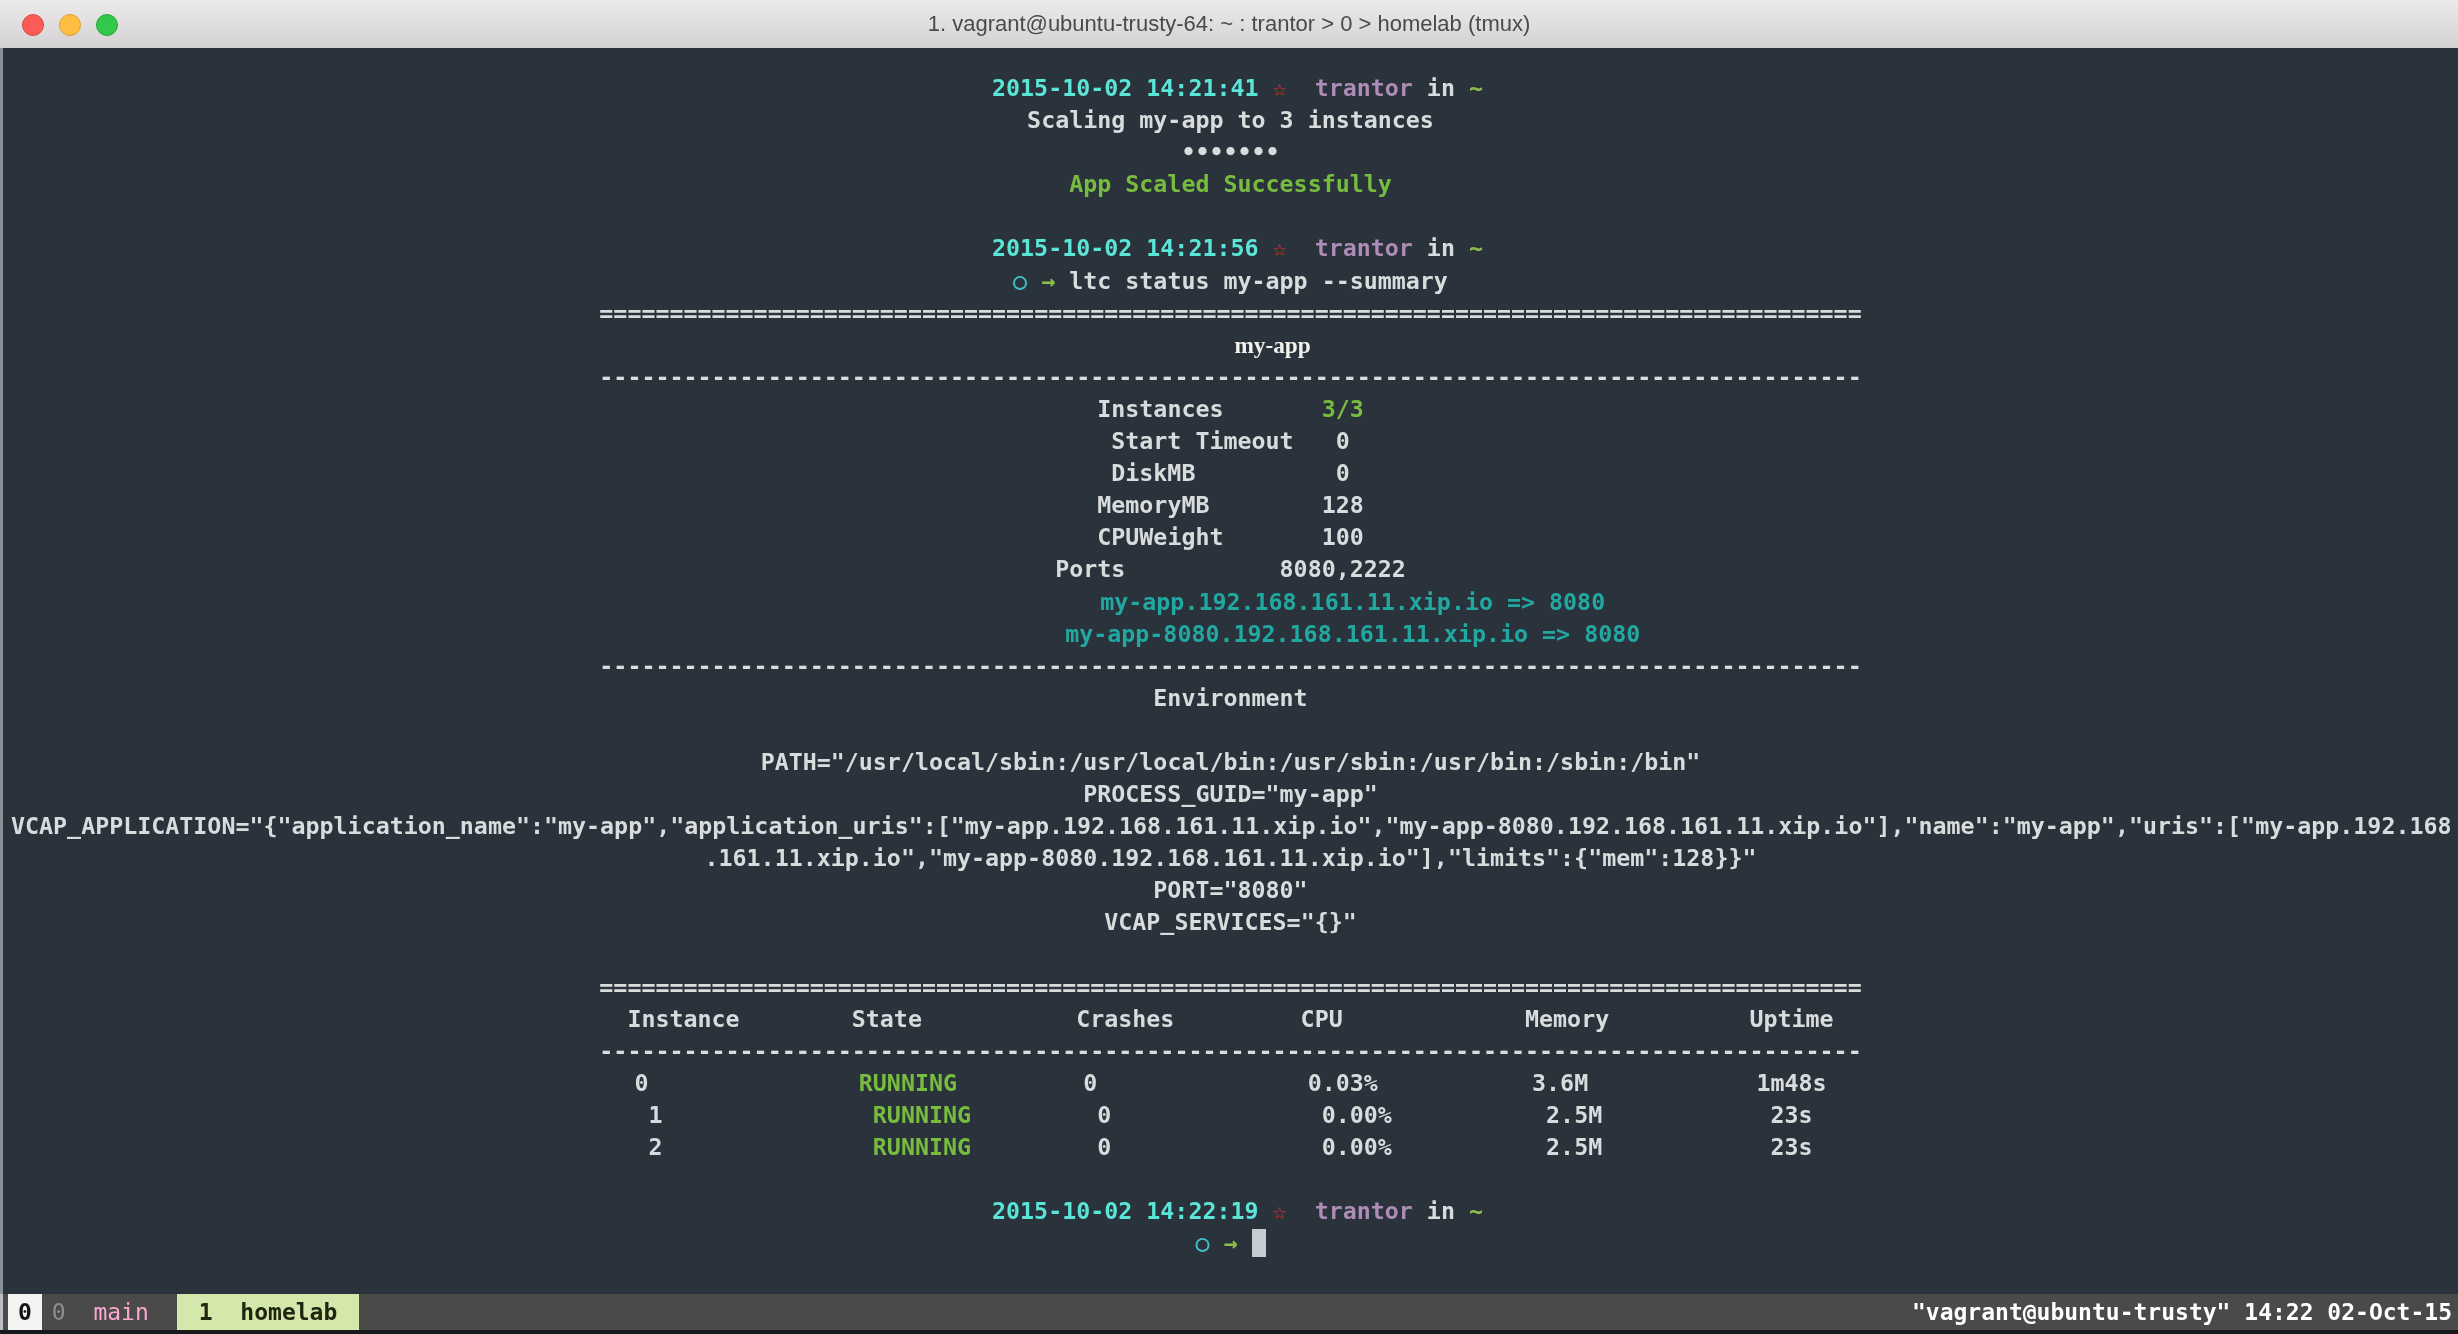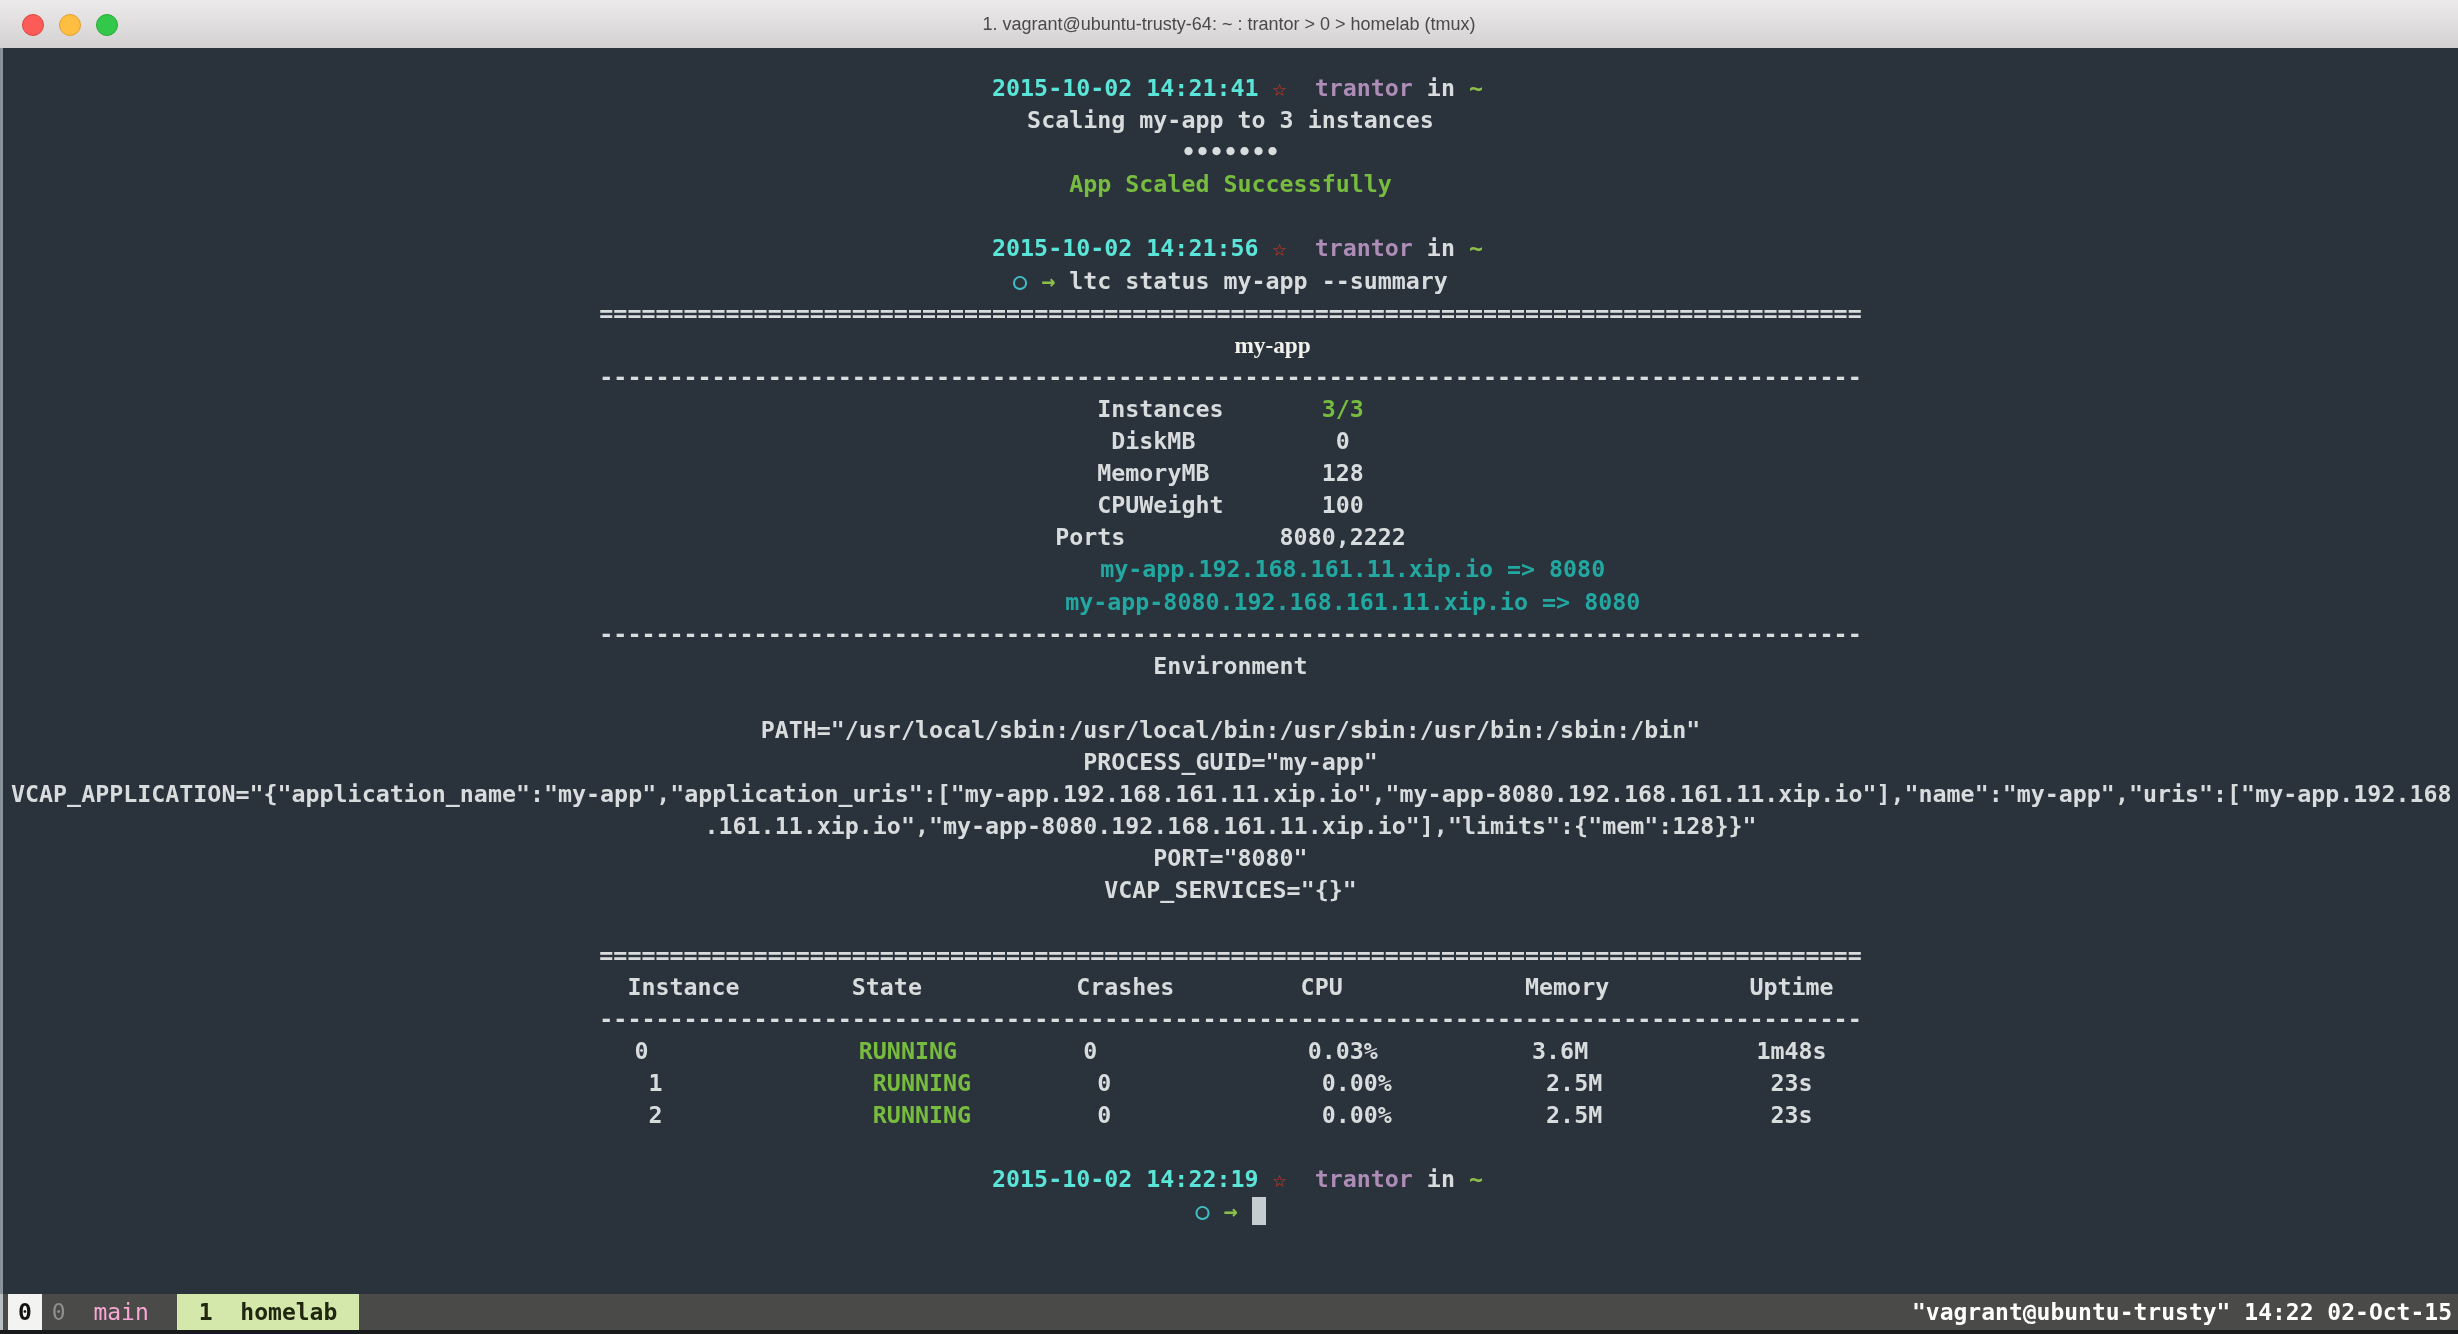--- a/index.html
+++ b/index.html
@@ -2,21 +2,21 @@
 <html style="--terminal_bg: #2a333c; --terminal_fg: #d9dcdd; --cyan: #5be5d8; --cyan2: #41bdc7; --red: #d93a2b; --mauve: #ad8cb6; --green: #8cbf4a; --lime: #77bc3f; --teal: #22a8a1; --boldwhite: #f2f1ec; --statusbar_bg: #4a4a48; --session_bg: #f3f3f1; --active_window_bg: #d5e8ac; --titlebar_text: #4a4a4a; --close: #fc5b57; --minimize: #fdbe41; --zoom: #34c84a; --cursor: #c5cdd1;"><head>
 <meta charset="utf-8">
 <style>
   html,body{margin:0;padding:0;background:#000;}
   .window{position:relative;width:2458px;height:1334px;overflow:hidden;font-family:"DejaVu Sans Mono",monospace;background:var(--terminal_bg,#2a333c);}
 
   
   .titlebar{position:absolute;top:0;left:0;right:0;height:48px;
     background:linear-gradient(#eceaeb,#d3d1d2);border-bottom:1px solid #a8a6a7;
     display:flex;align-items:center;justify-content:center;}
-  .titlebar .title{font-family:"Liberation Sans",sans-serif;font-size:18px;color:var(--titlebar_text,#4a4a4a);}
+  .titlebar .title{font-family:"Liberation Sans",sans-serif;font-size:22px;color:var(--titlebar_text,#4a4a4a);}
   .lights{position:absolute;left:22px;top:14px;display:flex;gap:15px;}
   .light{width:20px;height:20px;border-radius:50%;display:inline-block;}
   .light.close{background:var(--close,#fc5b57);border:1px solid #d94942;}
   .light.min{background:var(--minimize,#fdbe41);border:1px solid #dfa133;}
   .light.zoom{background:var(--zoom,#34c84a);border:1px solid #27aa38;}
 
   
   .terminal{position:absolute;top:48px;left:0;right:0;bottom:40px;background:var(--terminal_bg,#2a333c);overflow:hidden;border-left:3px solid #87929a;}
   .term-content{padding:24px 8px 0 8px;font-size:23.3px;line-height:32.1px;font-weight:bold;color:var(--terminal_fg,#d9dcdd);}
   .line{white-space:pre;height:32.1px;text-align:center;}
@@ -63,20 +63,21 @@
         <div class="line"><span>Scaling my-app to 3 instances</span></div>
         <div class="line"><span>•••••••</span></div>
         <div class="line"><span class="lime">App Scaled Successfully</span></div>
         <div class="line"></div>
         <div class="line"><span> </span><span class="cyan">2015-10-02 14:21:56</span><span> </span><span class="red">☆</span><span>  </span><span class="mauve">trantor</span><span> in </span><span class="green">~</span></div>
         <div class="line"><span class="cyan2">○</span><span> </span><span class="green">→</span><span> ltc status my-app --summary</span></div>
         <div class="line"><span>==========================================================================================</span></div>
         <div class="line"><span>      </span><span class="boldwhite">my-app</span></div>
         <div class="line"><span>------------------------------------------------------------------------------------------</span></div>
         <div class="line"><span>Instances       </span><span class="lime">3/3</span></div>
+        <div class="line"><span>Start Timeout   0</span></div>
         <div class="line"><span>DiskMB          0</span></div>
         <div class="line"><span>MemoryMB        128</span></div>
         <div class="line"><span>CPUWeight       100</span></div>
         <div class="line"><span>Ports           8080,2222</span></div>
         <div class="line"><span>                </span><span class="teal">my-app.192.168.161.11.xip.io =&gt; 8080</span></div>
         <div class="line"><span>                </span><span class="teal">my-app-8080.192.168.161.11.xip.io =&gt; 8080</span></div>
         <div class="line"><span>------------------------------------------------------------------------------------------</span></div>
         <div class="line"><span>Environment</span></div>
         <div class="line"></div>
         <div class="line"><span>PATH="/usr/local/sbin:/usr/local/bin:/usr/sbin:/usr/bin:/sbin:/bin"</span></div>

